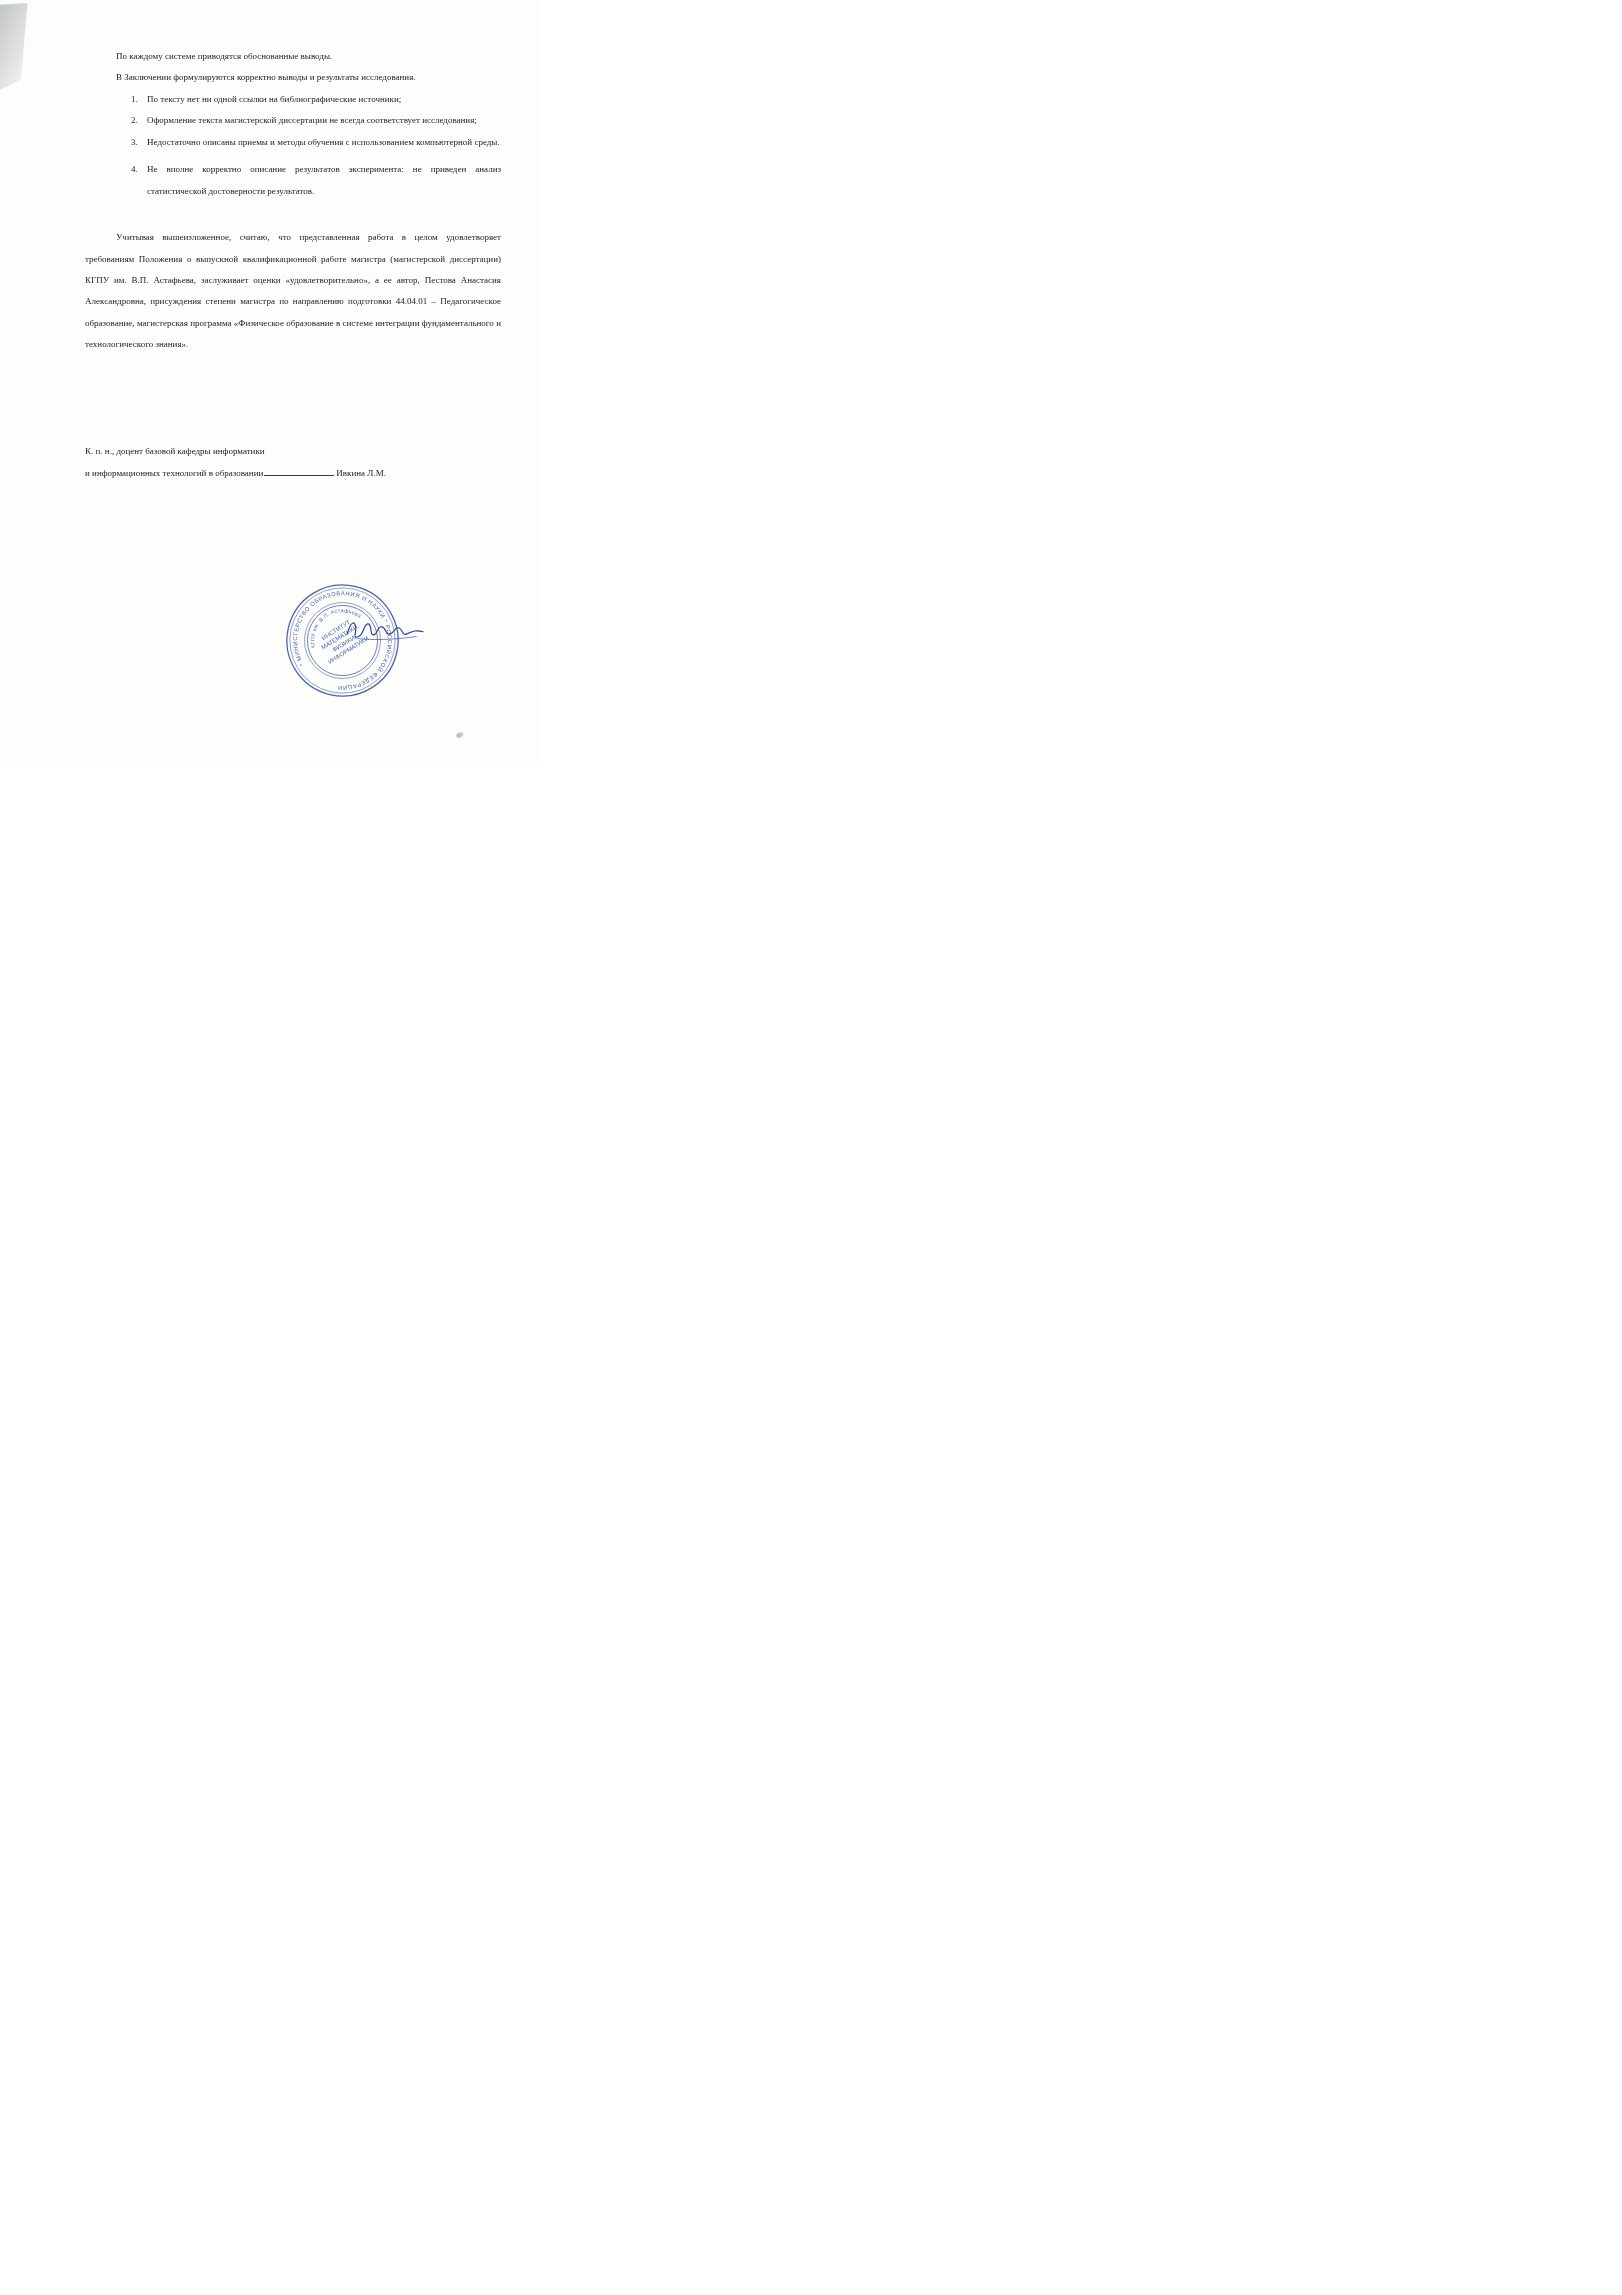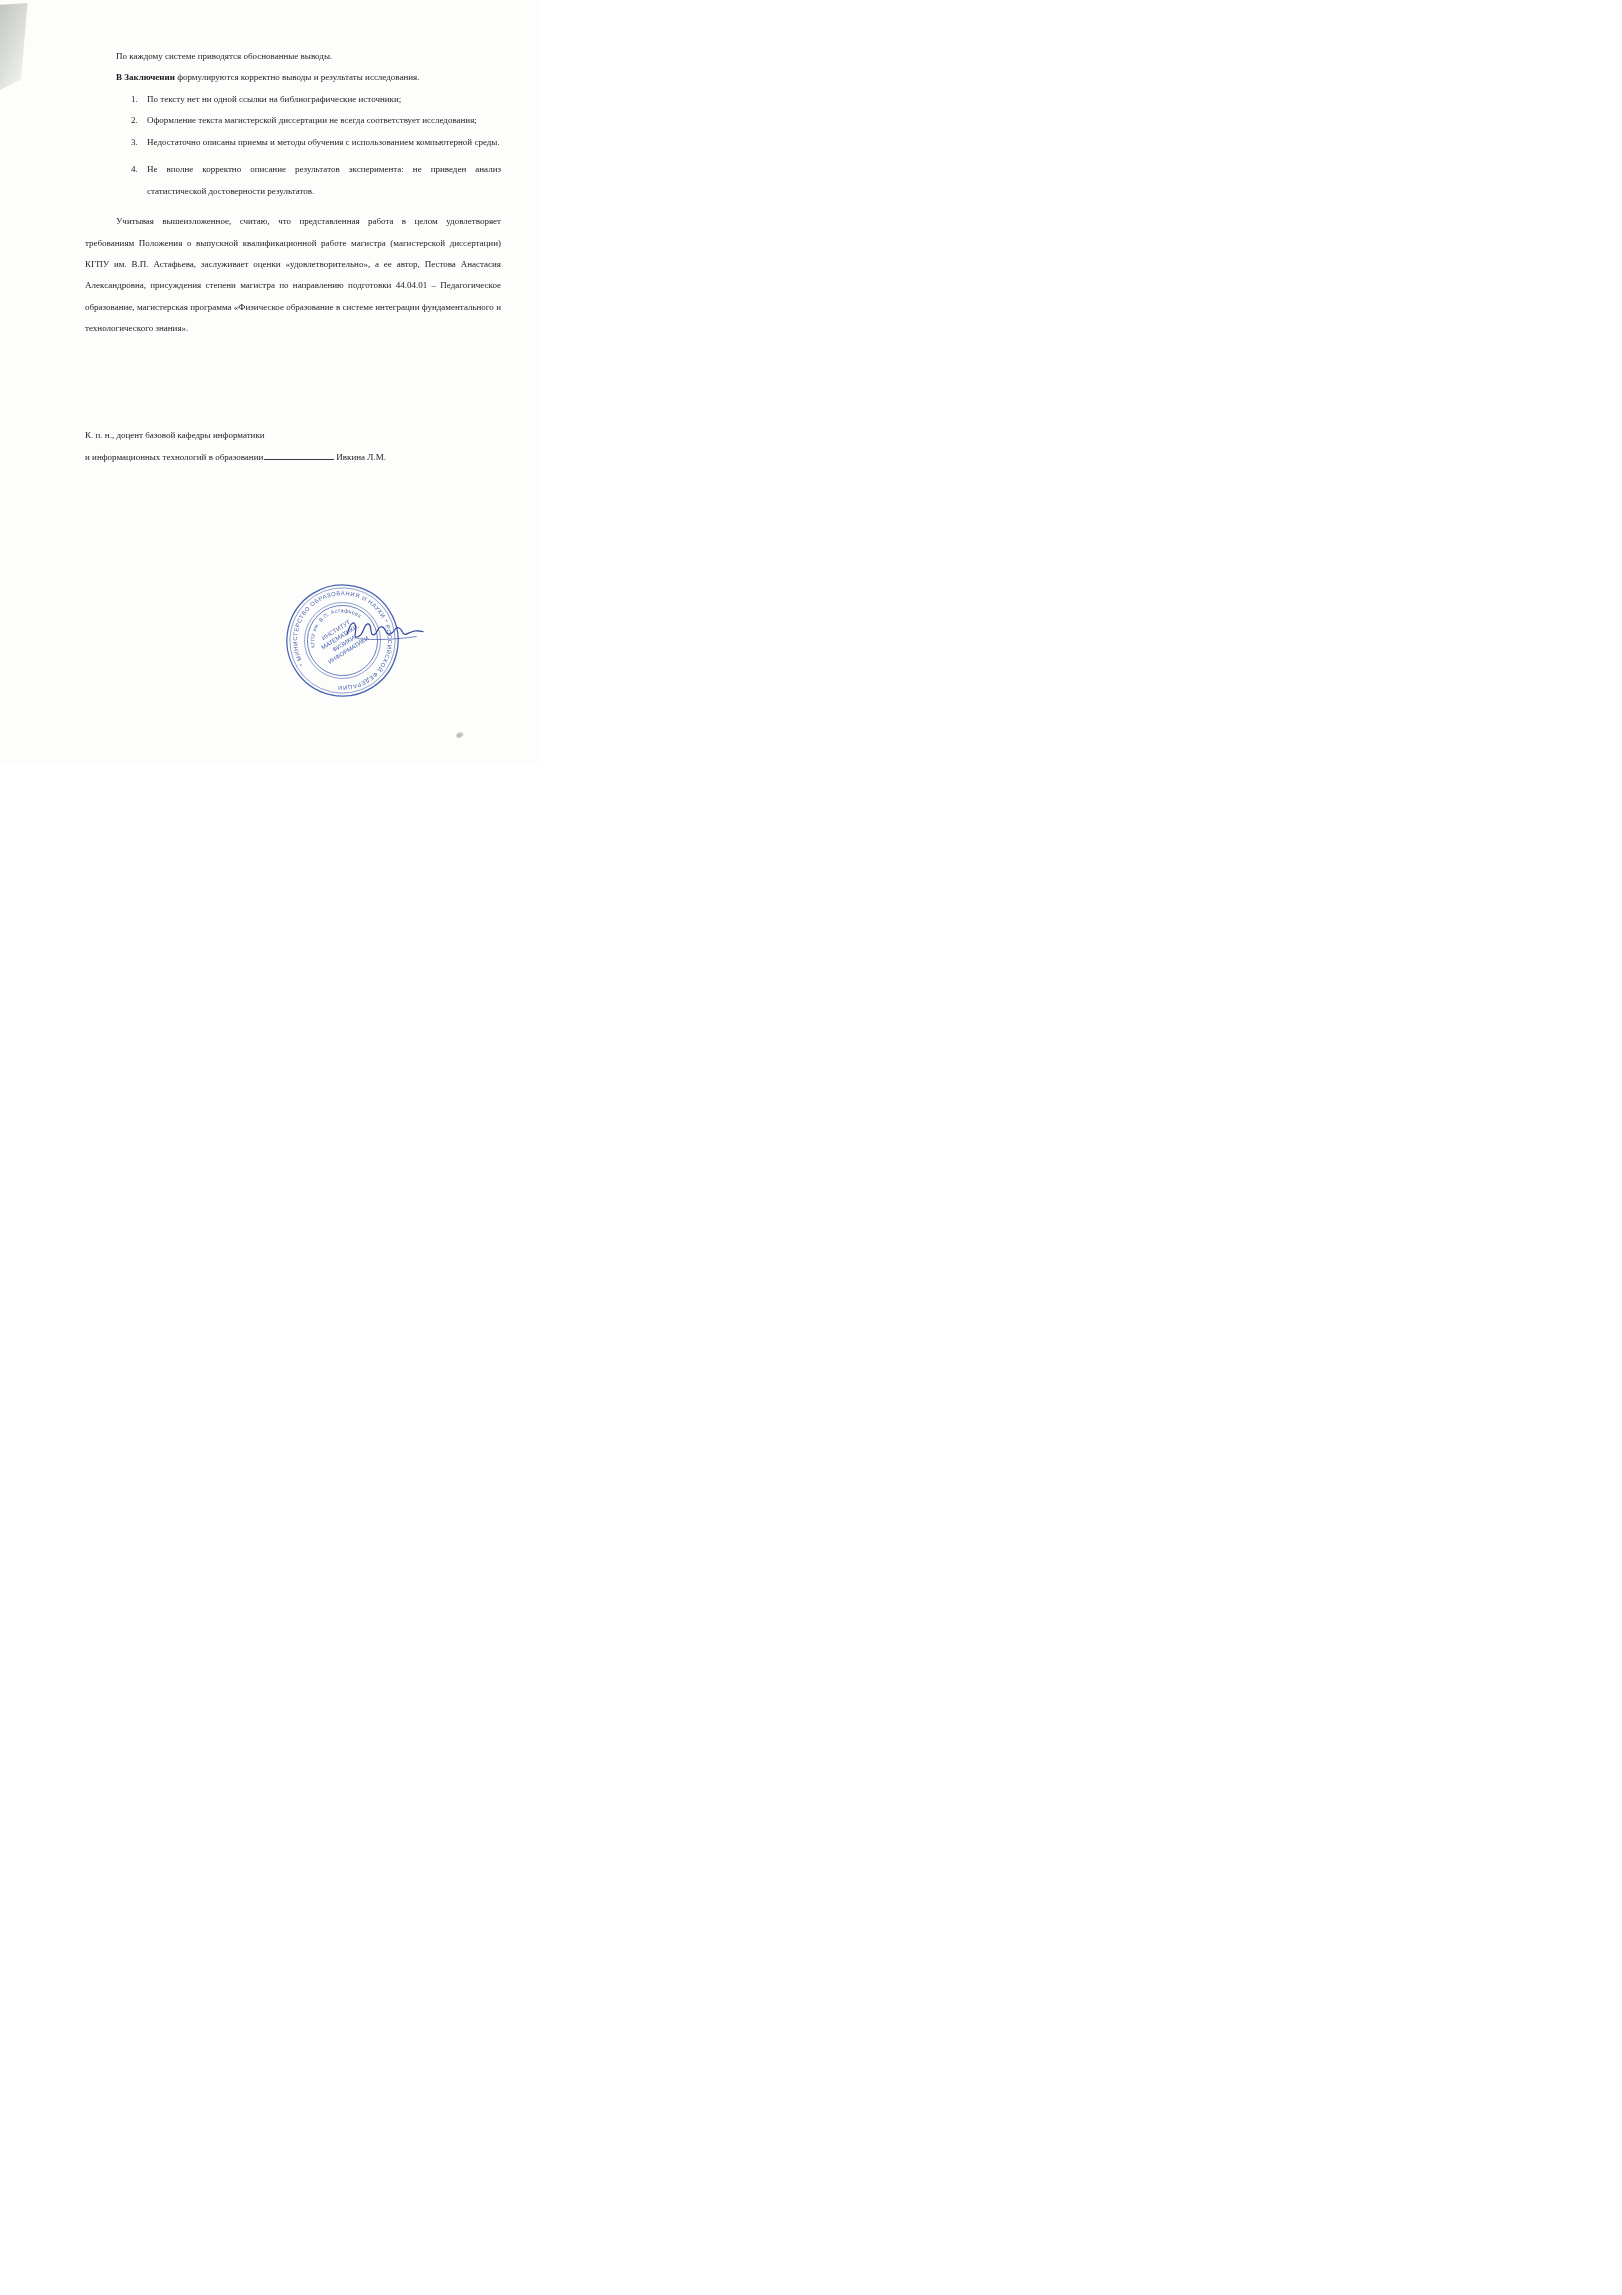--- a/index.html
+++ b/index.html
@@ -41,29 +41,29 @@
     width: 416px;
   }
 
   .para {
     margin: 0;
     font-size: 9px;
     line-height: 21.4px;
     text-align: justify;
   }
   .indent { text-indent: 31px; }
-  .bold { font-weight: bold; }
+  .bold { font-weight: normal; }
 
   .remarks { margin: 0; padding: 0 0 0 46px; list-style: none; }
   .remark { display: flex; font-size: 9px; line-height: 21.4px; }
   .remark-gap { margin-top: 6.4px; }
   .remark .num { flex: 0 0 16px; }
   .remark .txt { flex: 1 1 auto; text-align: justify; }
 
-  .conclusion { margin-top: 9px; }
+  .conclusion { margin-top: 25px; }
 
   .signature-block { margin-top: 84px; }
   .signature-block .para { line-height: 22.6px; text-align: left; }
   .sig-line {
     display: inline-block;
     width: 70px;
     height: 1px;
     border-bottom: 0.8px solid #3a3a3c;
     margin: 0 2px 0 1px;
     vertical-align: baseline;

